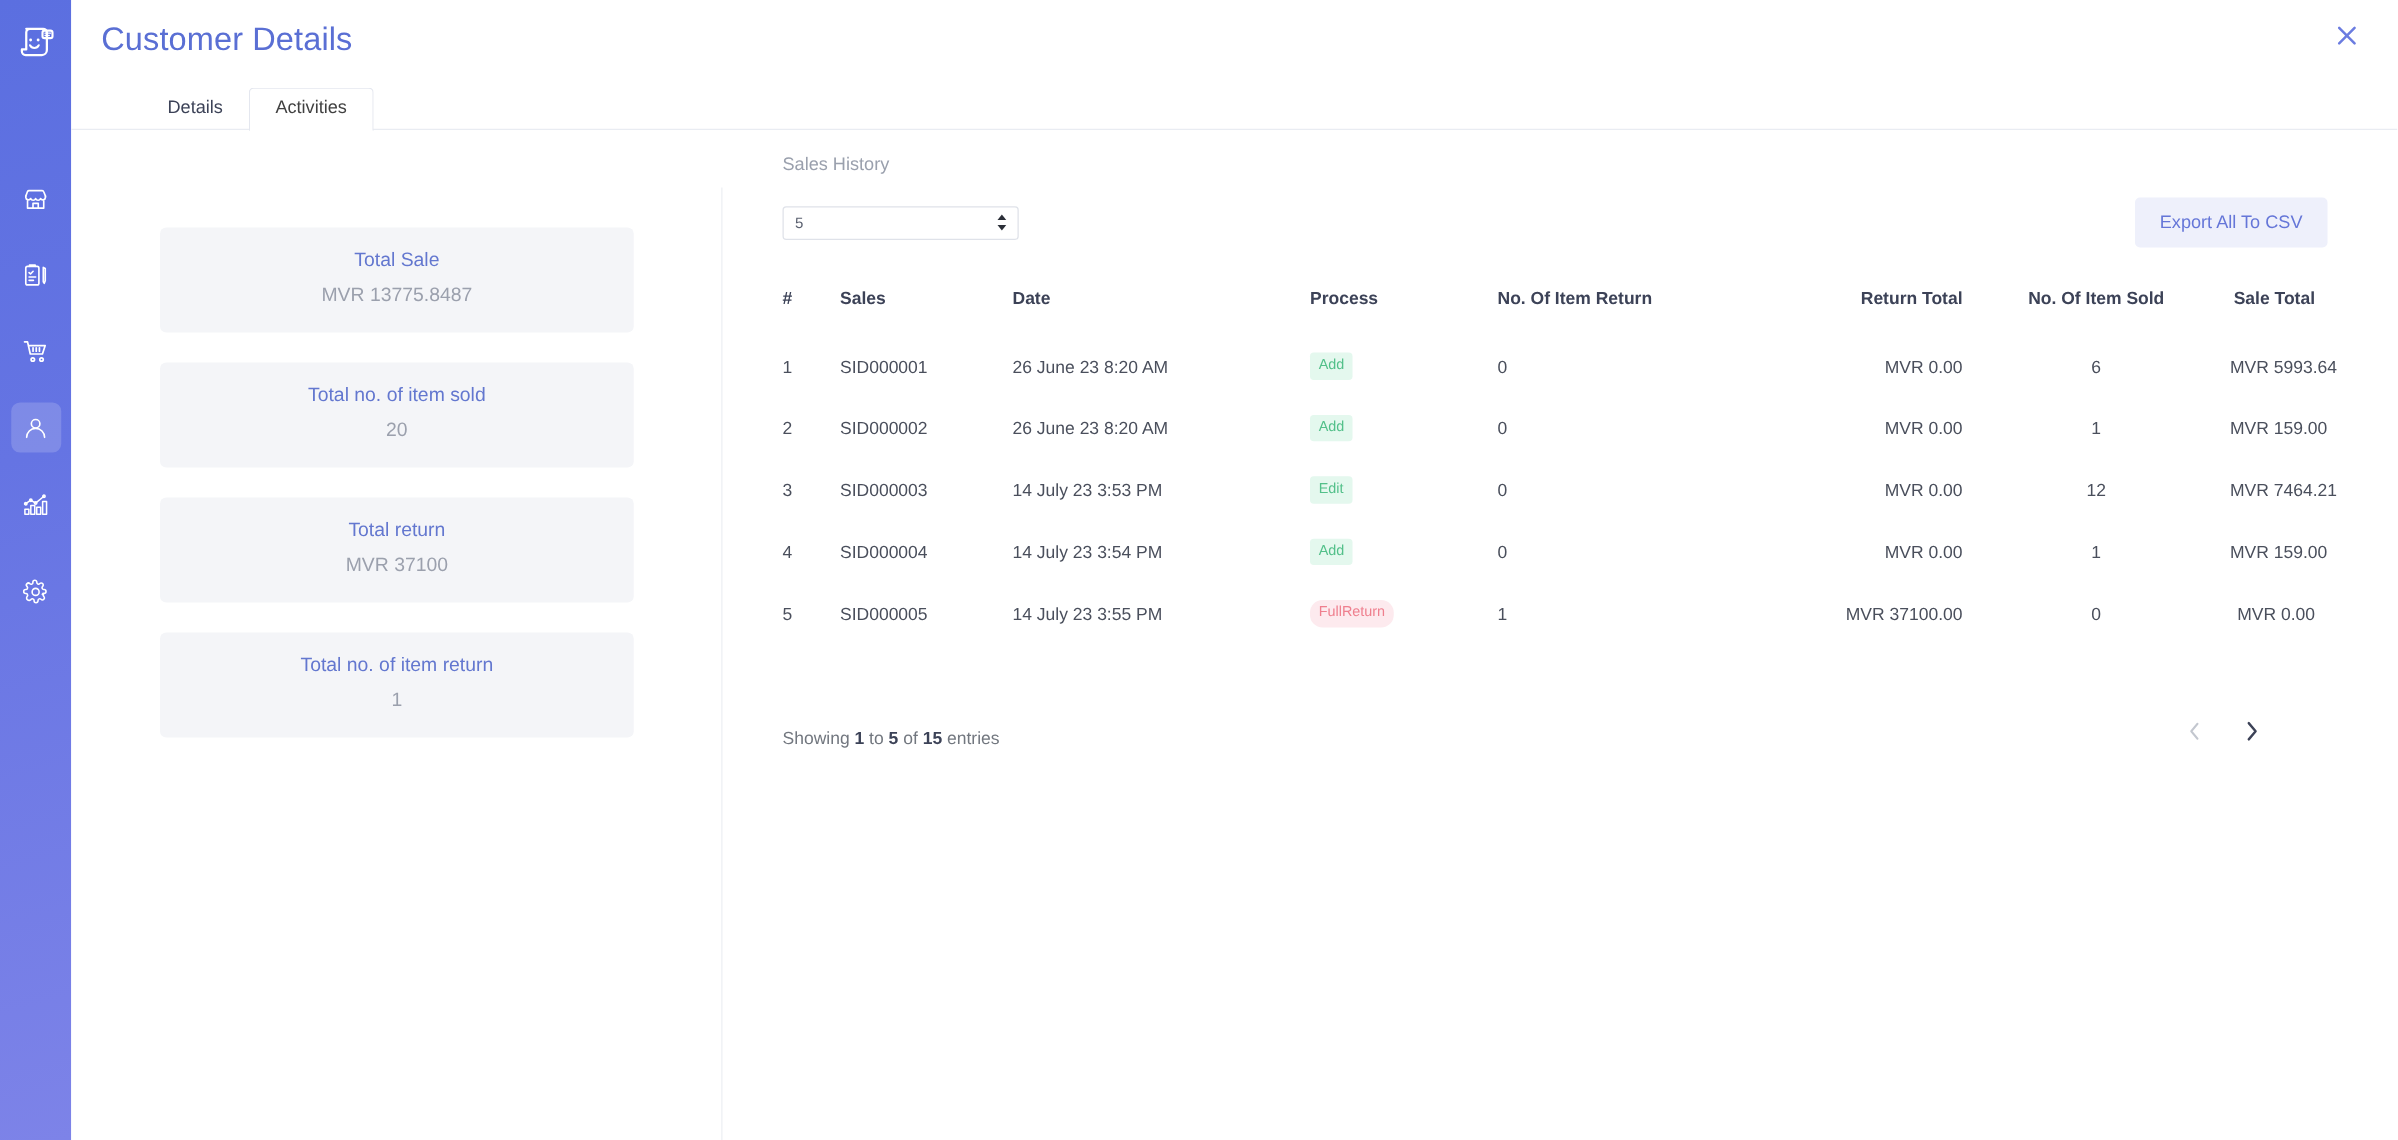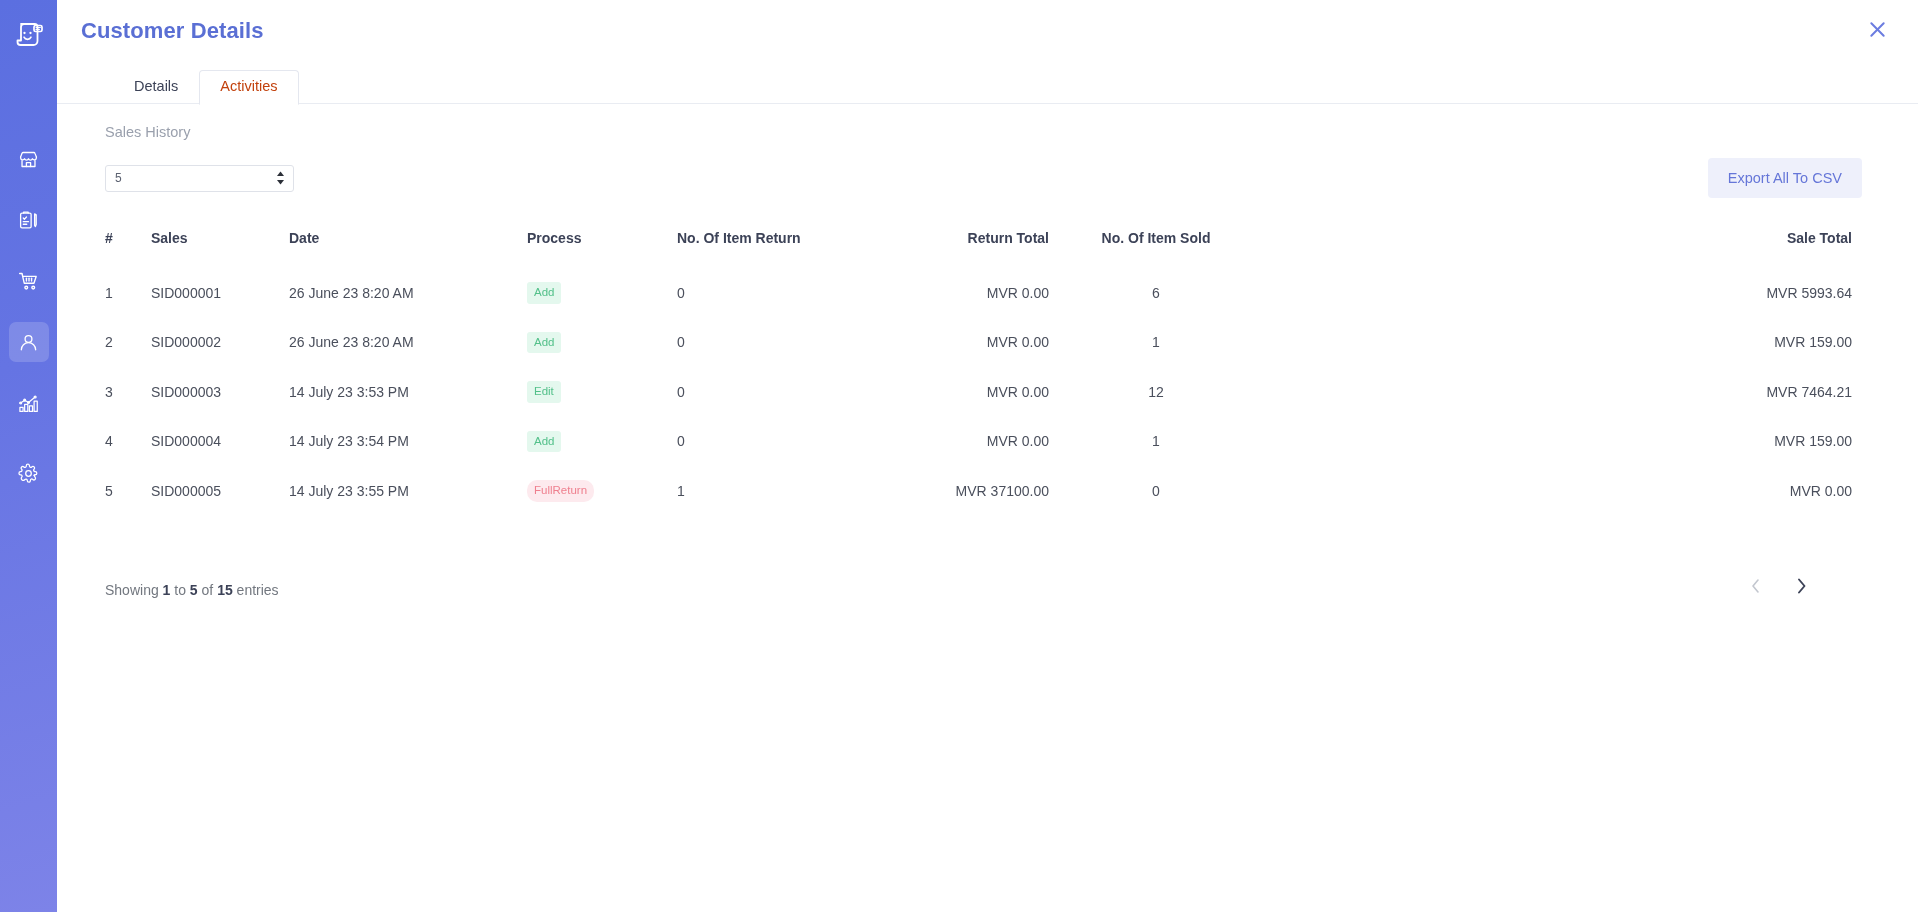--- a/index.html
+++ b/index.html
@@ -34,21 +34,21 @@
   .nav-spacer { height: 9px; }
 
   
   .main { flex: 1; height: 912px; position: relative; background: #fff; display: flex; flex-direction: column; }
 
   .topbar {
     height: 62px; flex: 0 0 62px; position: relative;
     display: flex; align-items: center;
   }
   .page-title {
-    font-size: 22px; color: #5a6fd4; font-weight: 700;
+    font-size: 26px; color: #5a6fd4; font-weight: 400;
     margin-left: 24px; letter-spacing: .1px;
   }
   .close-btn {
     position: absolute; right: 28px; top: 18px;
     width: 26px; height: 26px; cursor: pointer;
     display: flex; align-items: center; justify-content: center;
   }
 
   .tabbar {
     height: 42px; flex: 0 0 42px; position: relative;
@@ -59,21 +59,21 @@
     height: 1px; background: #e9ecf2;
   }
   .tab {
     font-size: 14.5px; color: #3c4257;
     padding: 7px 20px 10px 20px; cursor: pointer;
     position: relative; z-index: 2; background: transparent;
     border: 1px solid transparent; border-bottom: none;
     border-radius: 4px 4px 0 0;
   }
   .tab.active {
-    color: #c2410c; background: #ffffff;
+    color: #404040; background: #ffffff;
     border-color: #e4e7ef; border-bottom: 1px solid #ffffff;
     margin-bottom: -1px;
   }
 
   .content { flex: 1; display: flex; position: relative; padding-top: 18px; }
 
   
   .stats-panel {
     width: 521px; flex: 0 0 521px;
     padding: 60px 0 0 0; position: relative;
@@ -265,20 +265,38 @@
       </div>
     </div>
 
     <div class="tabbar">
       <div class="tab">Details</div>
       <div class="tab active">Activities</div>
     </div>
 
     <div class="content">
 
+      <aside class="stats-panel">
+        <div class="stat-card">
+          <div class="stat-label">Total Sale</div>
+          <div class="stat-value">MVR 13775.8487</div>
+        </div>
+        <div class="stat-card">
+          <div class="stat-label">Total no. of item sold</div>
+          <div class="stat-value">20</div>
+        </div>
+        <div class="stat-card">
+          <div class="stat-label">Total return</div>
+          <div class="stat-value">MVR  37100</div>
+        </div>
+        <div class="stat-card">
+          <div class="stat-label">Total no. of item return</div>
+          <div class="stat-value">1</div>
+        </div>
+      </aside>
 
       <section class="table-panel">
         <div class="panel-title">Sales History</div>
 
         <div class="table-controls">
           <div class="select-wrap">
             <select class="length-select">
               <option>5</option>
               <option>10</option>
               <option>25</option>

